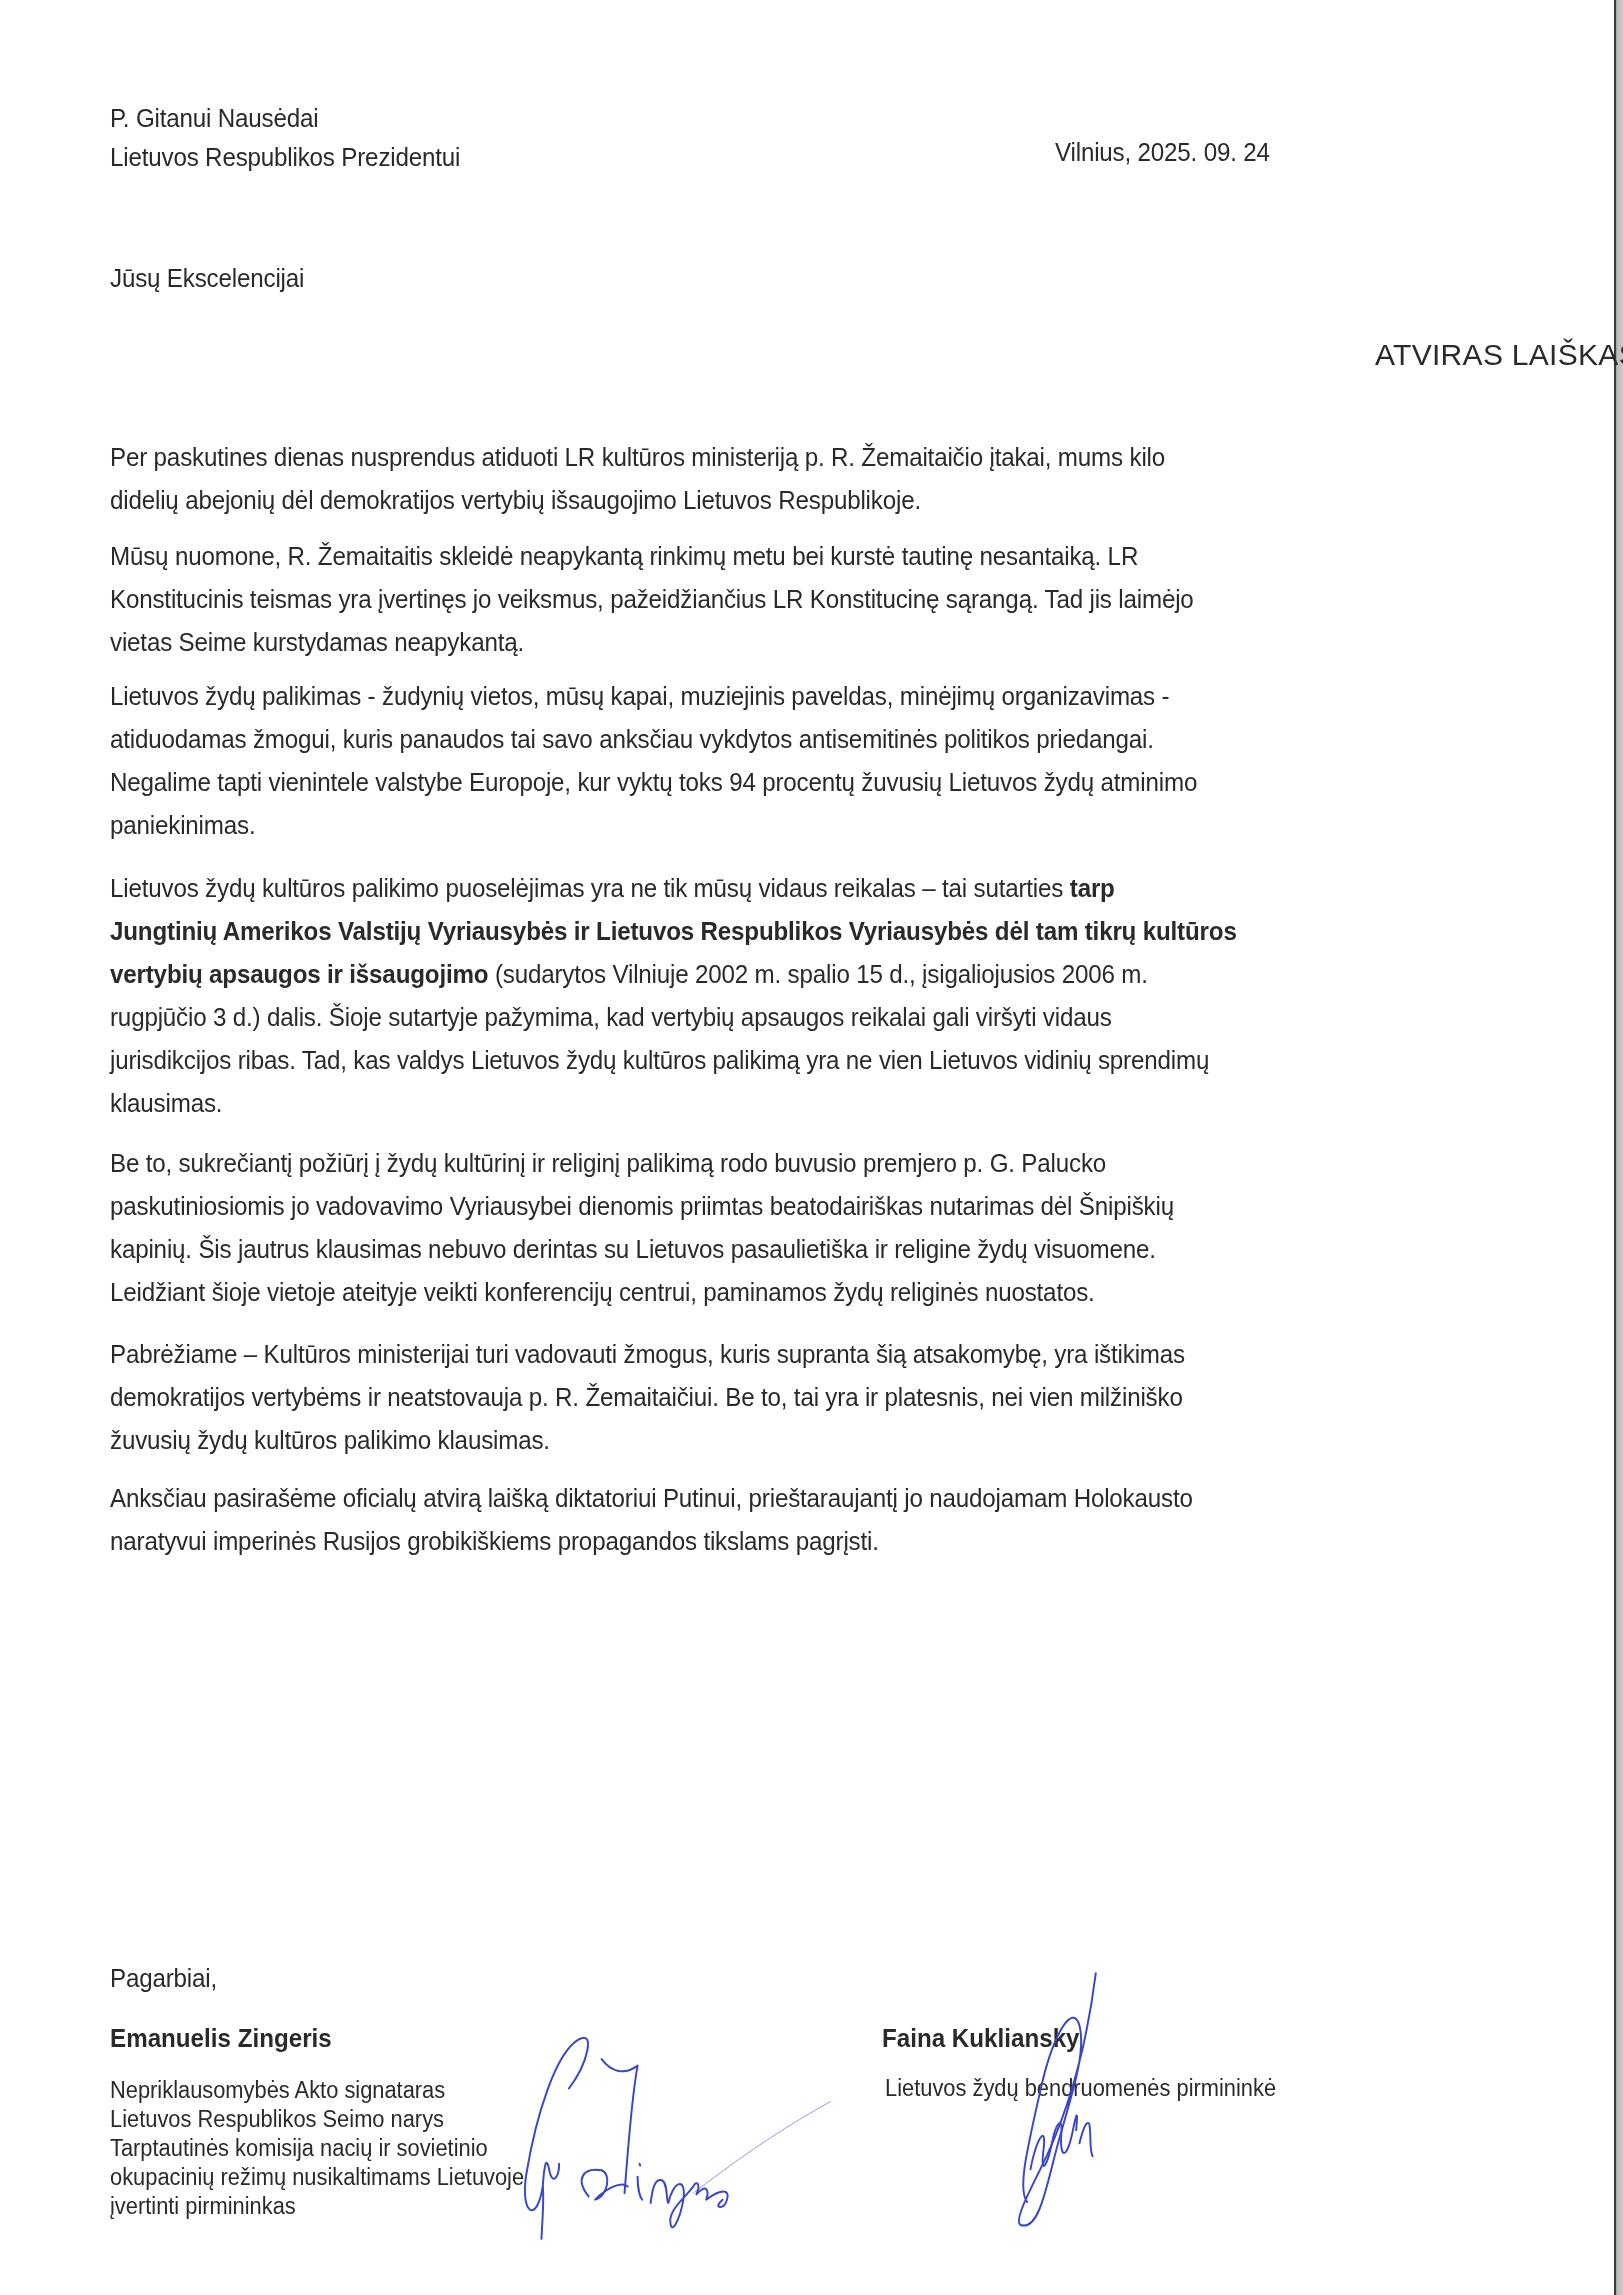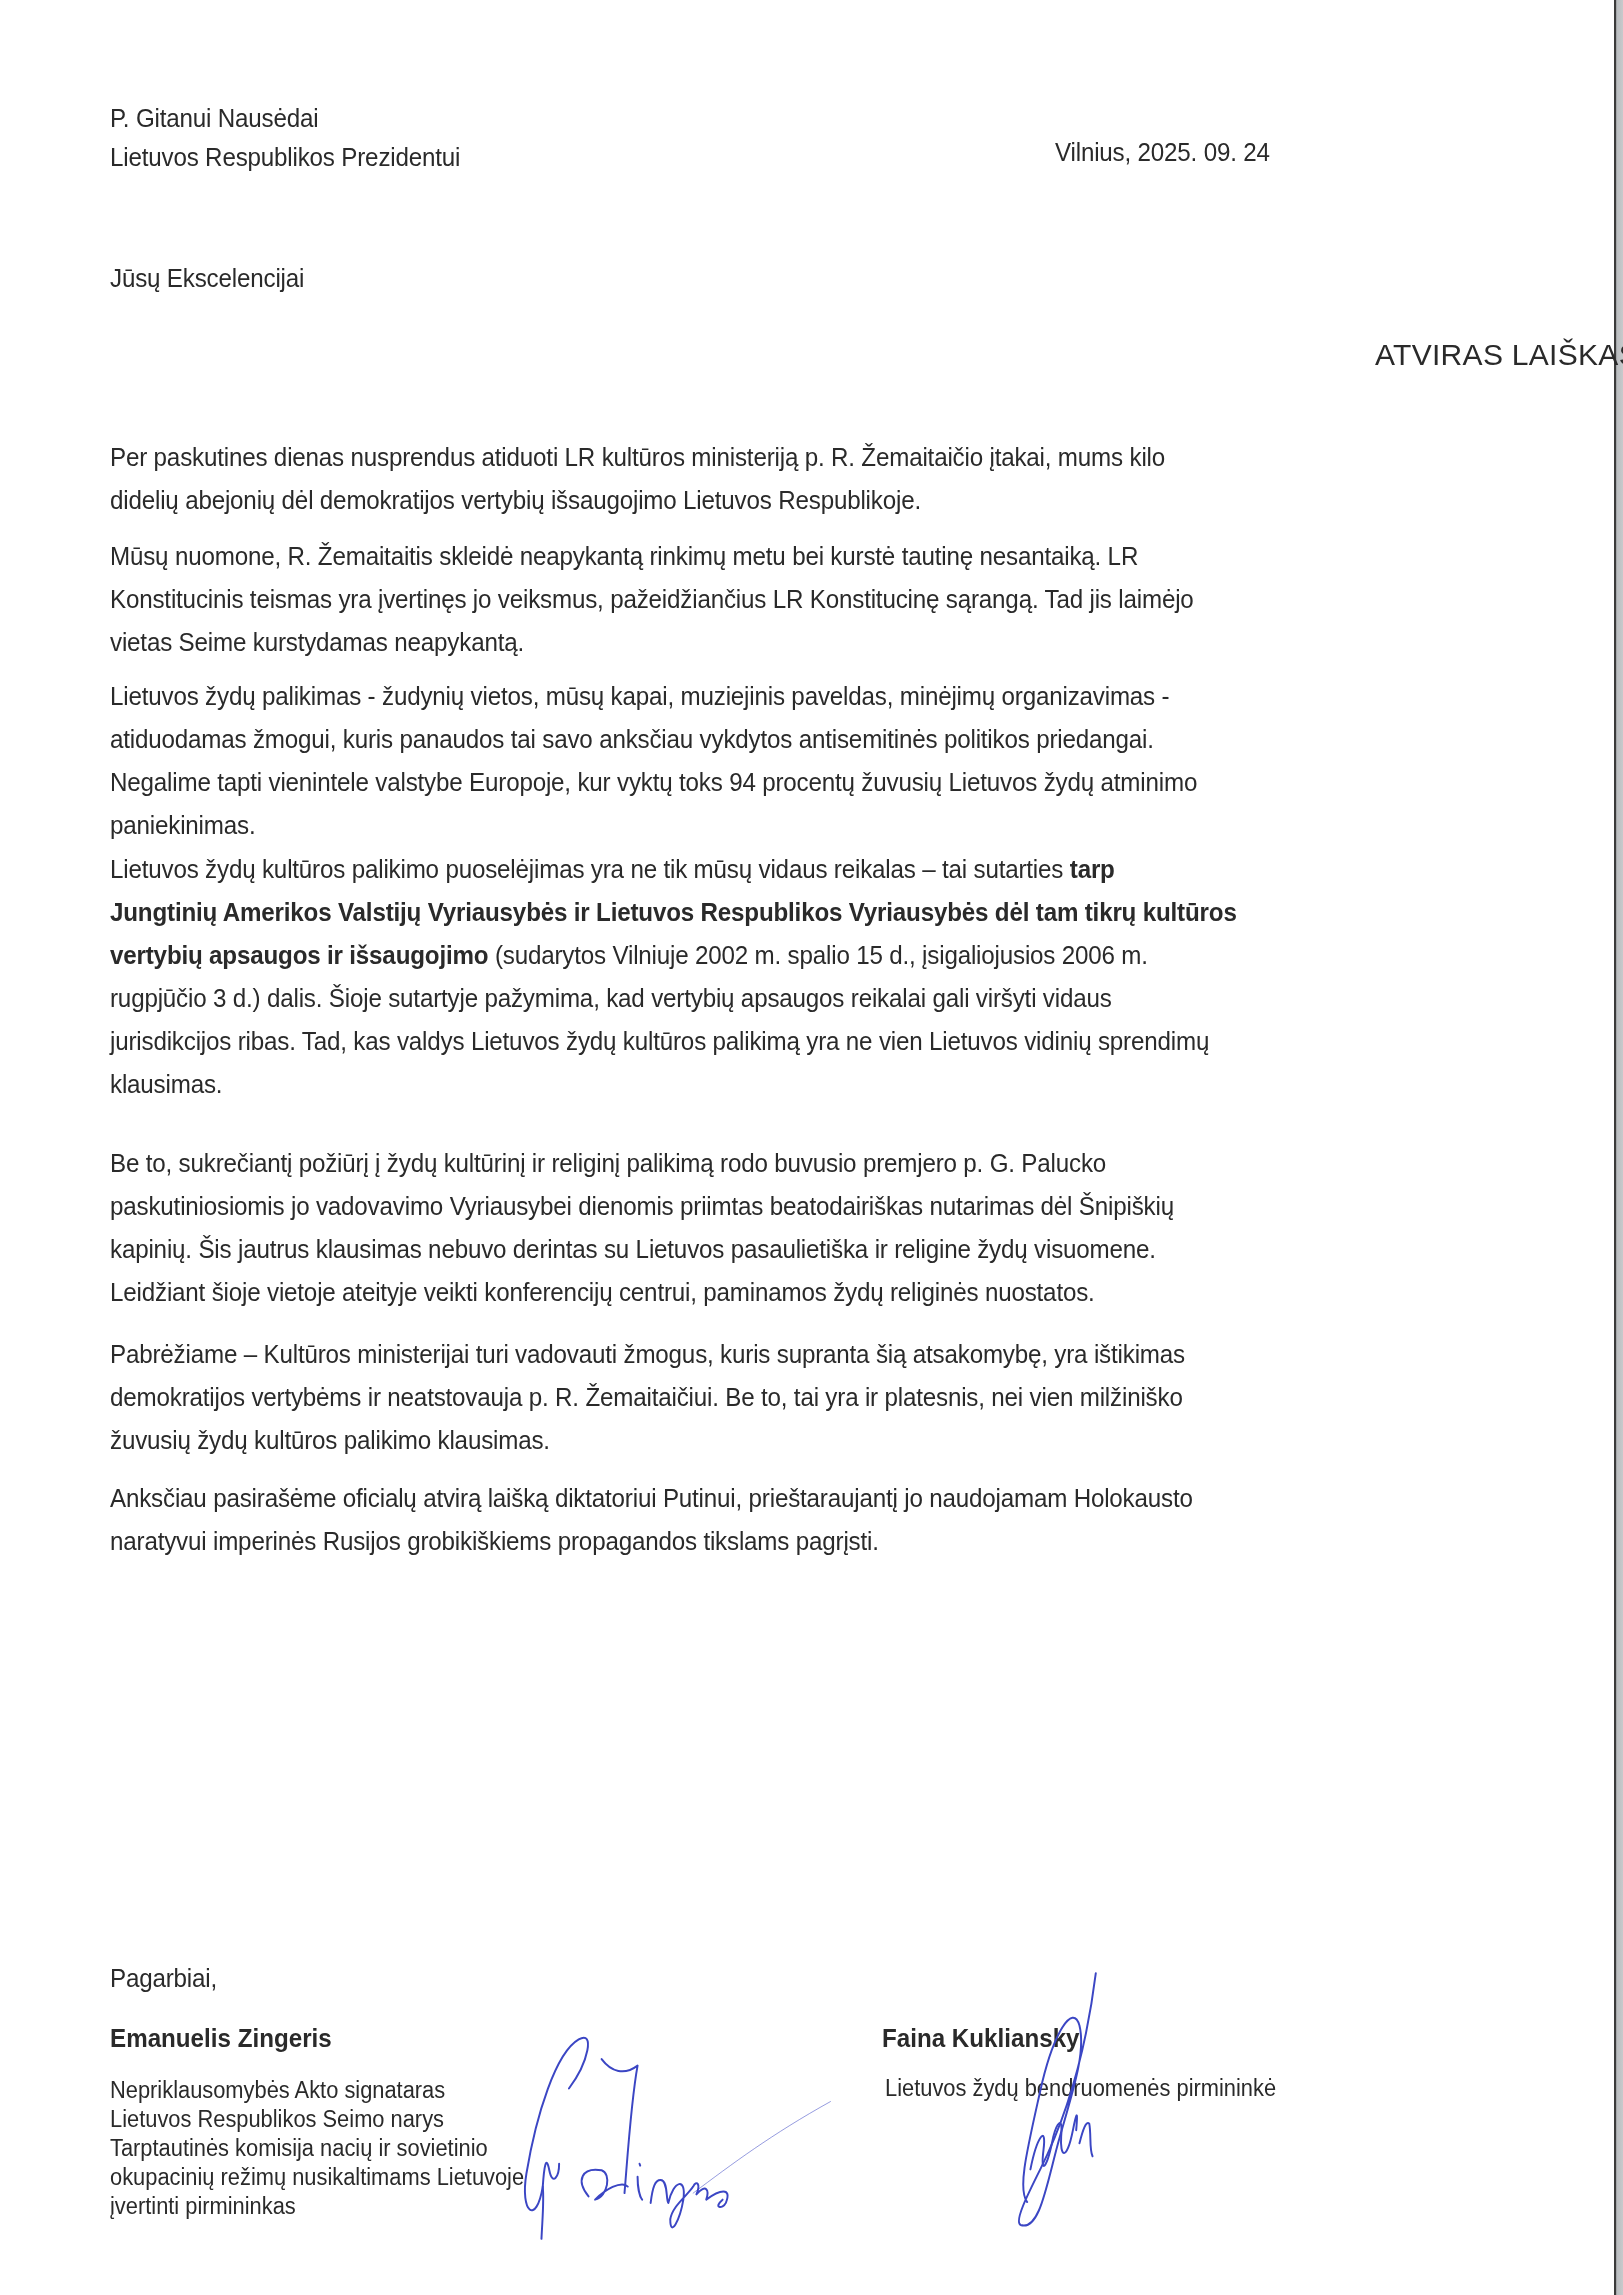--- a/index.html
+++ b/index.html
@@ -52,21 +52,21 @@
     <span class="line">vietas Seime kurstydamas neapykantą.</span>
   </div>
 
   <div class="para" style="top:675px">
     <span class="line">Lietuvos žydų palikimas -  žudynių vietos, mūsų kapai, muziejinis paveldas, minėjimų organizavimas -</span>
     <span class="line">atiduodamas žmogui, kuris panaudos tai savo anksčiau vykdytos antisemitinės politikos priedangai.</span>
     <span class="line">Negalime tapti vienintele valstybe Europoje, kur vyktų toks 94 procentų žuvusių Lietuvos žydų atminimo</span>
     <span class="line">paniekinimas.</span>
   </div>
 
-  <div class="para" style="top:848px">
+  <div class="para" style="top:867px">
     <span class="line"><span>Lietuvos žydų kultūros palikimo puoselėjimas yra ne tik mūsų vidaus reikalas – tai sutarties  </span><span class="b">tarp</span></span>
     <span class="line b">Jungtinių Amerikos Valstijų Vyriausybės ir Lietuvos Respublikos Vyriausybės dėl tam tikrų kultūros</span>
     <span class="line"><span class="b">vertybių apsaugos ir išsaugojimo</span><span> (sudarytos Vilniuje 2002 m. spalio 15 d., įsigaliojusios 2006 m.</span></span>
     <span class="line">rugpjūčio 3 d.) dalis. Šioje sutartyje pažymima, kad vertybių apsaugos reikalai gali viršyti vidaus</span>
     <span class="line">jurisdikcijos ribas. Tad, kas valdys Lietuvos žydų kultūros palikimą yra ne vien Lietuvos vidinių sprendimų</span>
     <span class="line">klausimas.</span>
   </div>
 
   <div class="para" style="top:1142px">
     <span class="line">Be to, sukrečiantį požiūrį į žydų kultūrinį ir religinį palikimą rodo buvusio premjero p. G. Palucko</span>

